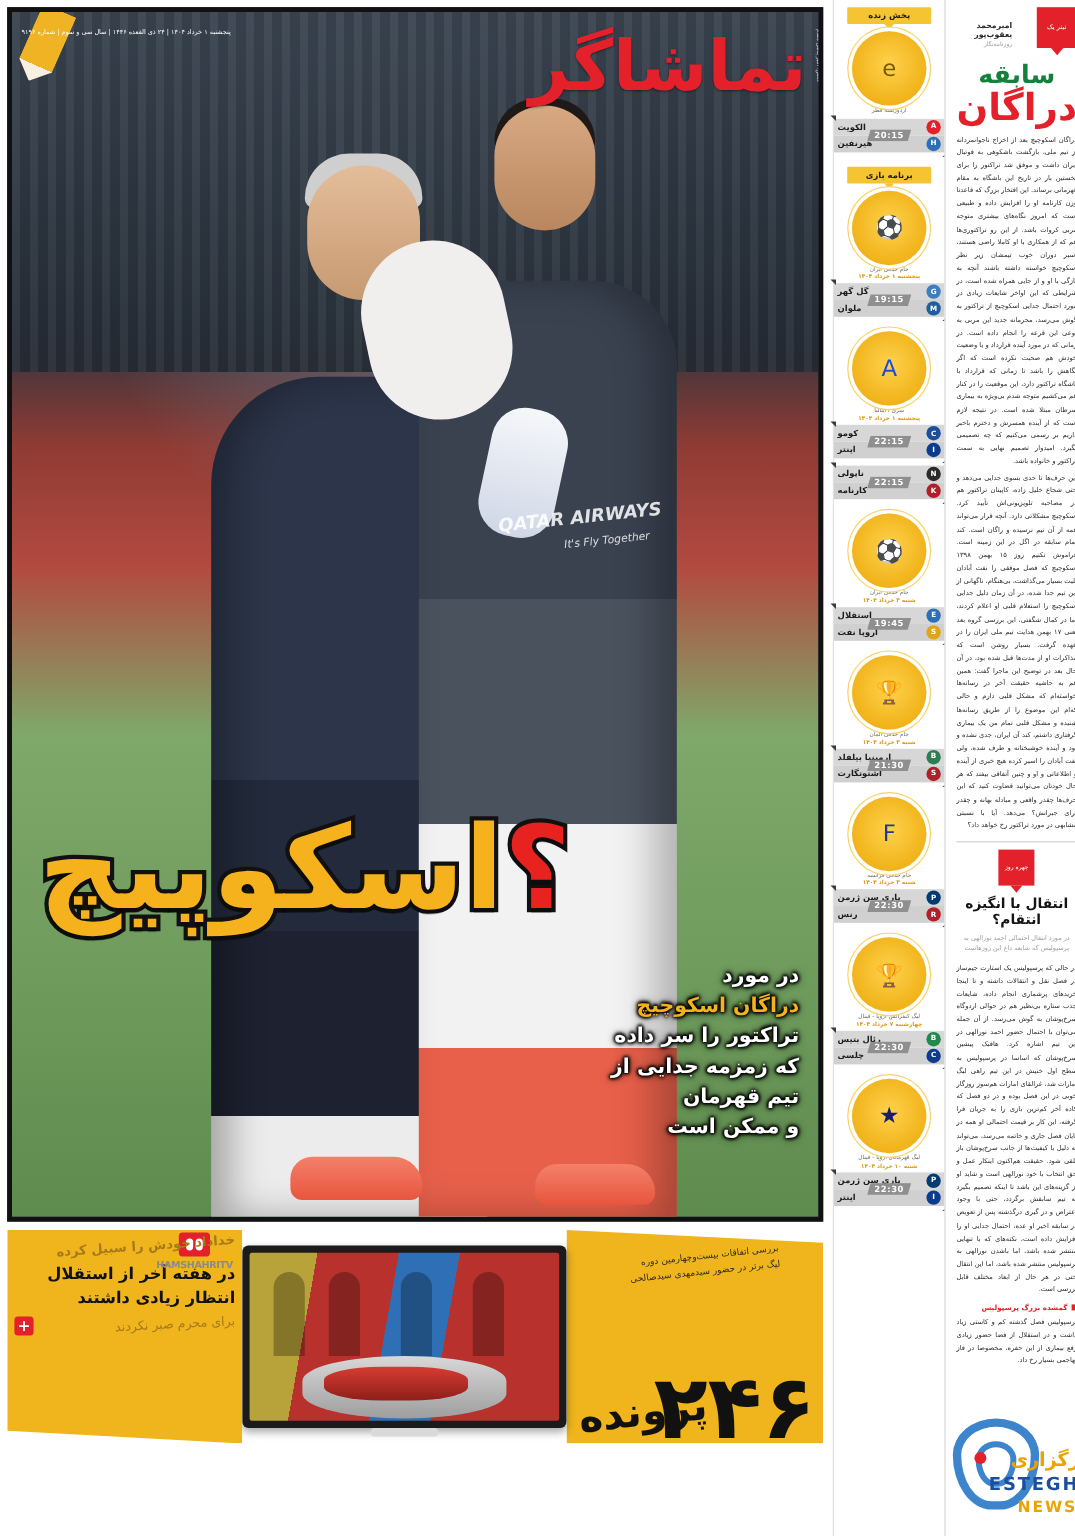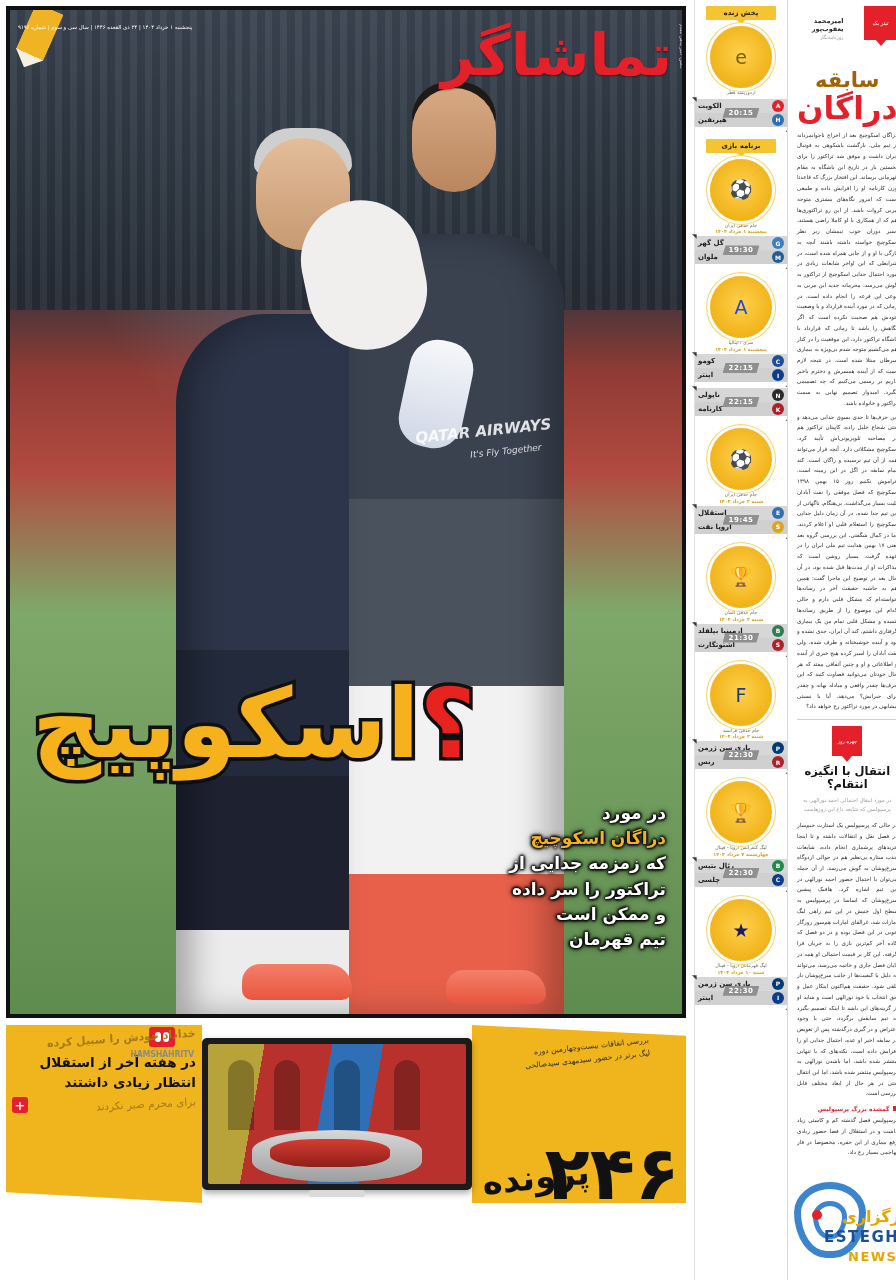--- a/index.html
+++ b/index.html
@@ -27,22 +27,22 @@
   }
   .tag-red:after{
     content:""; position:absolute; bottom:-6px; right:11px;
     border-left:6px solid transparent;border-right:6px solid transparent;
     border-top:7px solid #e4202a;
   }
   .byline-txt{ text-align:right; padding-top:11px; flex:1;}
   .byline-name{ font-size:6.5px; color:#2a2a2a; font-weight:bold; }
   .byline-role{ font-size:5px; color:#9a9a9a; margin-top:1px;}
   .kicker{
-    text-align:center;font-size:21px;font-weight:bold;color:#a16207;
-    margin-top:18px;line-height:1;
+    text-align:center;font-size:21px;font-weight:bold;color:#15803d;
+    margin-top:0;line-height:1;
   }
   .hl-red{
     text-align:center;font-size:31px;font-weight:bold;color:#e4202a;
     line-height:1.05;margin:1px 0 5px;
   }
   .body-txt{
     font-size:5.6px;line-height:1.92;color:#2b2b2b;text-align:justify;
     text-align-last:right; letter-spacing:.1px;
   }
   .body-txt p{ margin-bottom:3px; }
@@ -355,24 +355,24 @@
       <div class="dateline">پنجشنبه ۱ خرداد ۱۴۰۴ | ۲۴ ذی القعده ۱۴۴۶ | سال سی و سوم | شماره ۹۱۹۶</div>
       <div class="sidestrip">عکس: امیر پناهی مقدم</div>
 
       <div class="bighead">
         <span class="q">؟</span><span>اسکوپیچ</span>
       </div>
 
       <div class="subhead">
         <div>در مورد</div>
         <div class="hi">دراگان اسکوچیچ</div>
+        <div>تراکتور را سر داده</div>
         <div>که زمزمه جدایی از</div>
-        <div>تراکتور را سر داده</div>
+        <div>تیم قهرمان</div>
         <div>و ممکن است</div>
-        <div>تیم قهرمان</div>
       </div>
     </div>
 
     <div class="banner">
 
       <div class="ban-right">
         <div class="ban-r-top">
           <div>بررسی اتفاقات بیست‌وچهارمین دوره</div>
           <div>لیگ برتر در حضور سیدمهدی سیدصالحی</div>
         </div>
@@ -447,21 +447,21 @@
       <div class="fixture">
         <div class="fix-corner-tr">◥</div>
         <div class="frow top">
           <span class="badge" style="background:#3b7fbf">G</span>
           <span>گل گهر</span>
         </div>
         <div class="frow bot">
           <span class="badge" style="background:#1f5d9c">M</span>
           <span>ملوان</span>
         </div>
-        <div class="ftime">19:30</div>
+        <div class="ftime">19:15</div>
         <div class="fix-corner-br">◢</div>
       </div>
     </div>
 
     <div class="mblock">
       <div class="mcomp">
           <div class="inner" style="color:#1f4bd8">A</div>
         </div>
       <div class="mcomp-name">سری آ ایتالیا</div>
       <div class="mcomp-date">پنجشنبه ۱ خرداد ۱۴۰۴</div>

